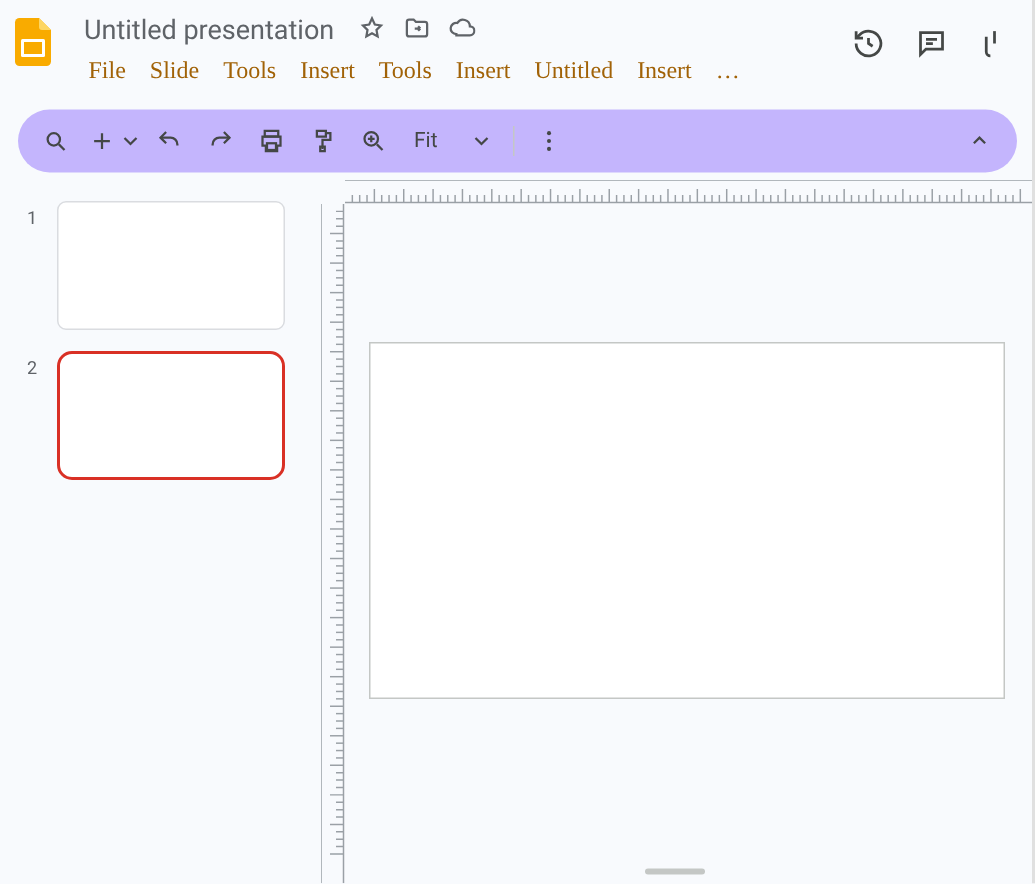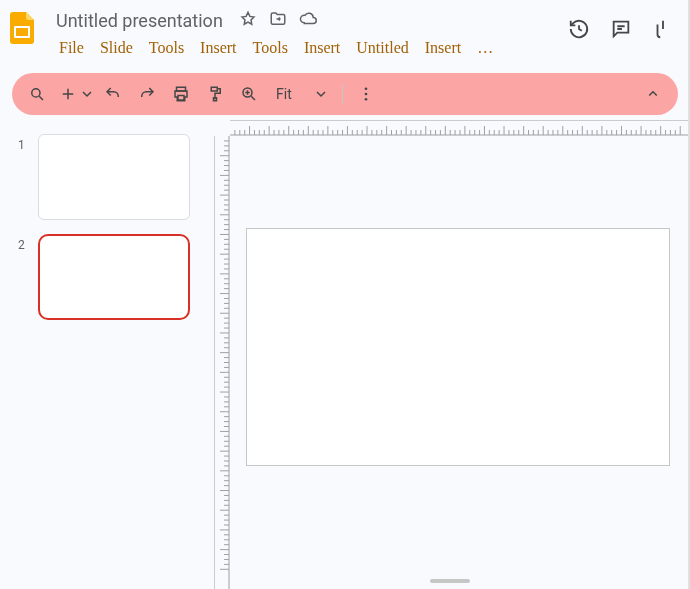--- a/index.html
+++ b/index.html
@@ -10,21 +10,21 @@
     .doc-area { flex: 1; }
     .title-row { display: flex; align-items: center; gap: 12px; margin-bottom: 2px; }
     .doc-title { font-size: 18px; color: #5f6368; padding: 2px 4px; }
     .title-icons { display: flex; gap: 12px; align-items: center; }
     .title-icons svg { width: 18px; height: 18px; }
     .menu-bar { display: flex; gap: 2px; }
     .menu-item { font-size: 16px; color: #a16207; padding: 4px 7px; border-radius: 4px; cursor: pointer; font-family: Liberation Serif, serif; }
     .header-right { display: flex; gap: 20px; align-items: center; margin-left: auto; padding-top: 10px; padding-right: 4px; }
     .header-right svg { width: 22px; height: 22px; }
 
-    .toolbar { margin: 12px 12px 0 12px; background: #fca5a5; border-radius: 24px; padding: 6px 10px; display: flex; align-items: center; gap: 4px; height: 42px; }
+    .toolbar { margin: 12px 12px 0 12px; background: #c4b5fd; border-radius: 24px; padding: 6px 10px; display: flex; align-items: center; gap: 4px; height: 42px; }
     .tb-btn { width: 30px; height: 30px; display: flex; align-items: center; justify-content: center; border-radius: 4px; cursor: pointer; color: #444746; }
     .tb-btn svg { width: 18px; height: 18px; }
     .tb-combo { display: flex; align-items: center; }
     .tb-combo .tb-btn:first-child { width: 24px; }
     .caret { width: 14px; display: flex; align-items: center; justify-content: center; }
     .zoom-level { display: flex; align-items: center; gap: 24px; padding: 0 8px; cursor: pointer; }
     .zoom-text { font-size: 14px; color: #444746; }
     .tb-sep { width: 1px; height: 20px; background: #c4c7c5; margin: 0 4px; }
     .tb-spacer { flex: 1; }
 

